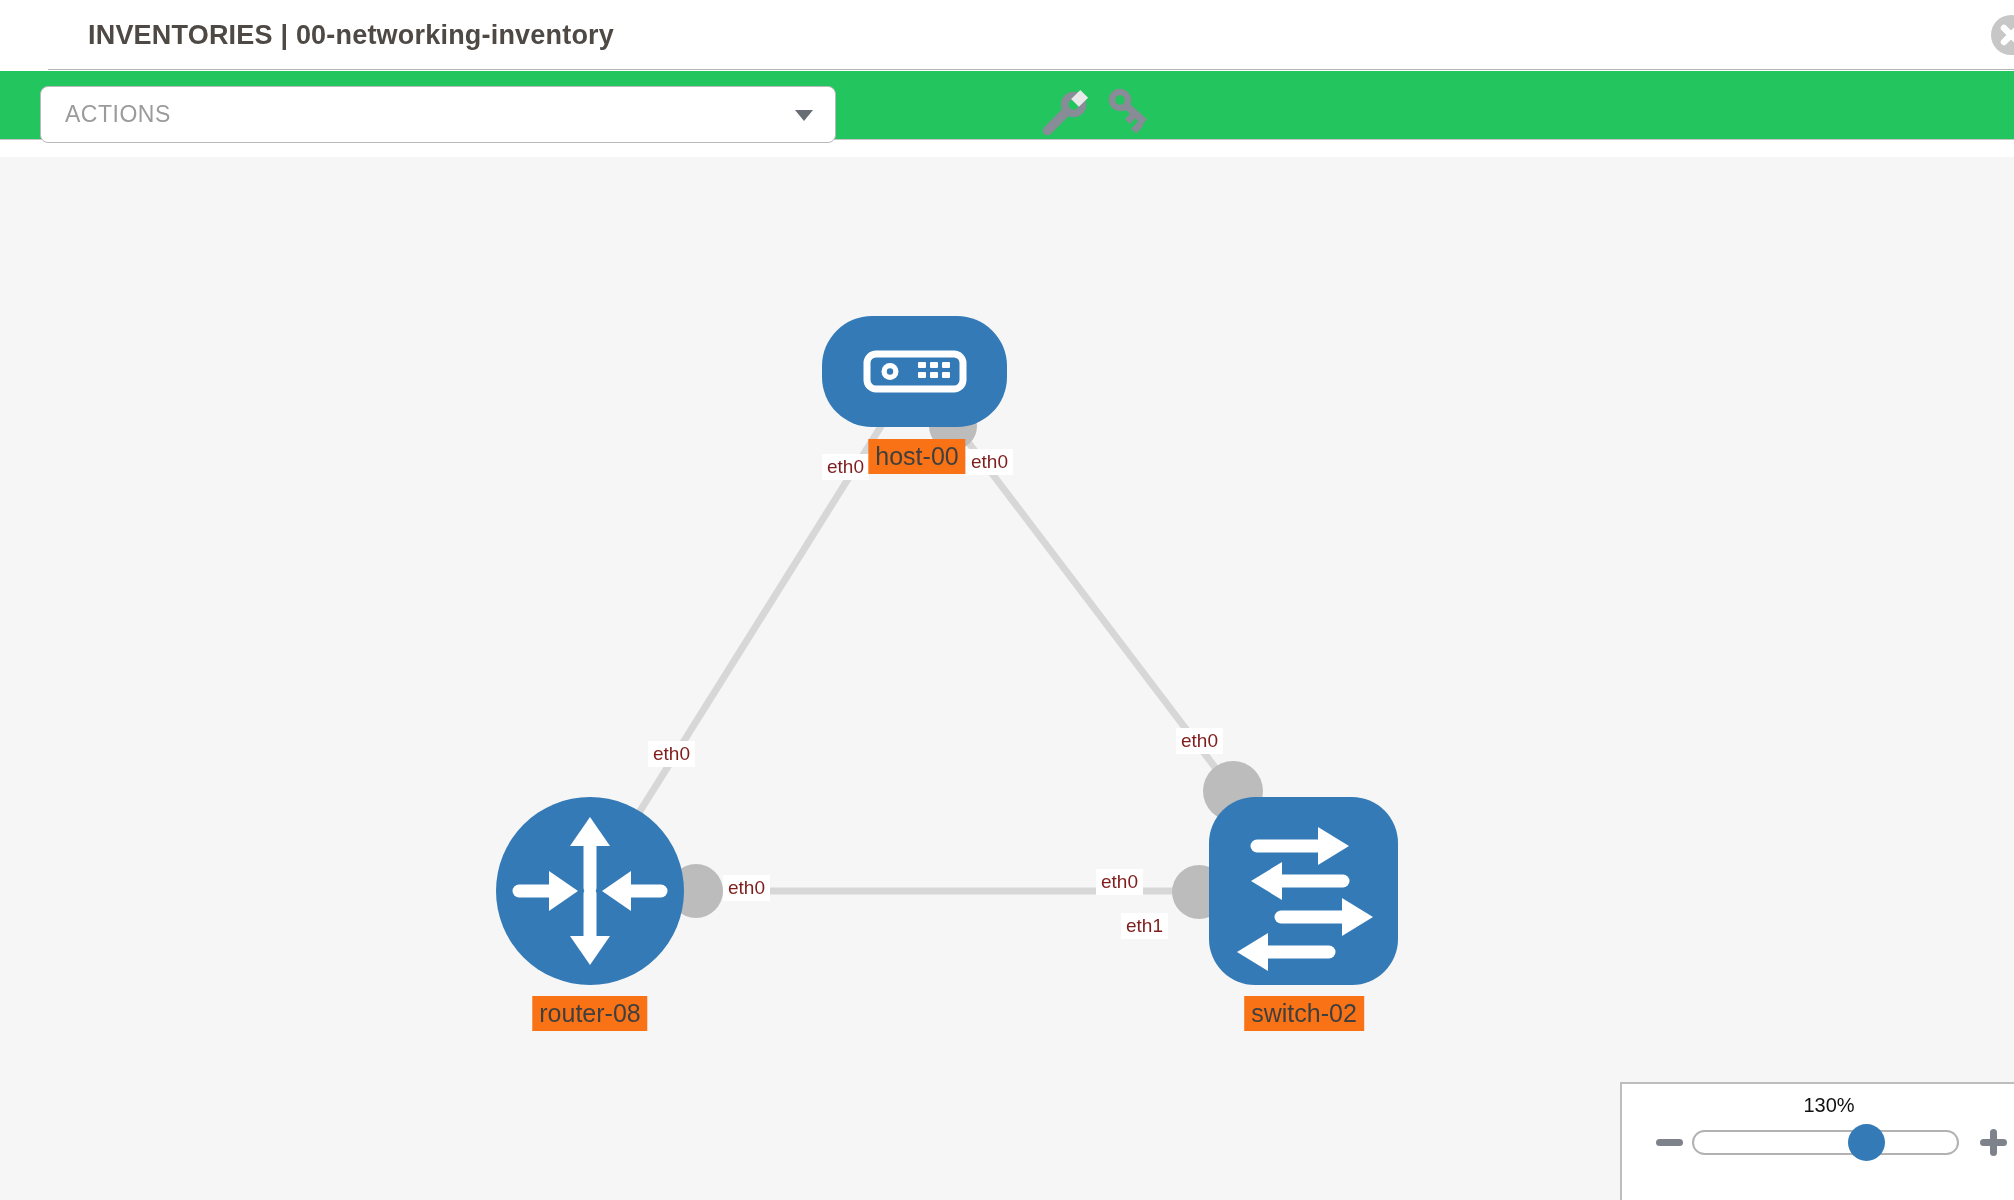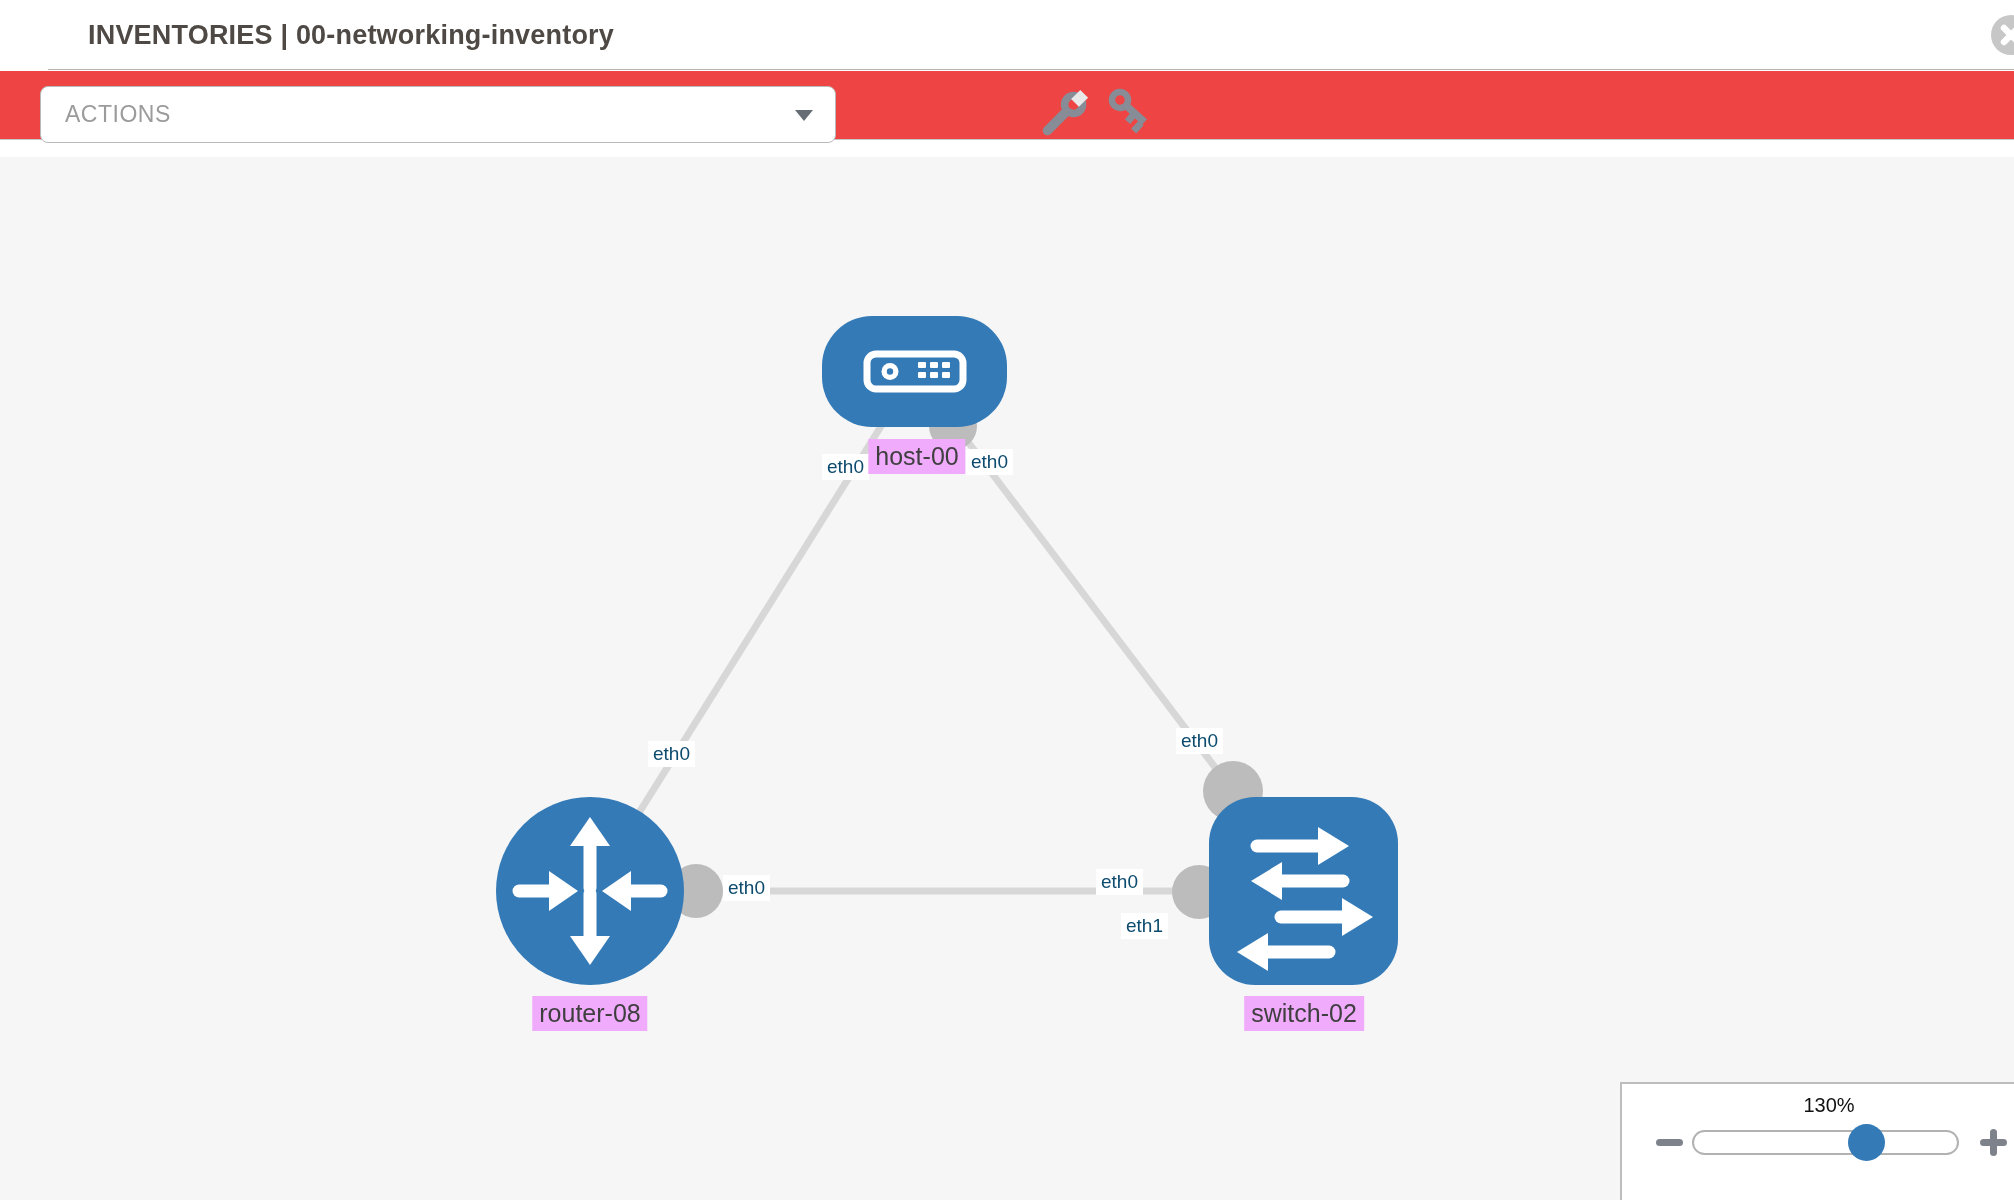--- a/index.html
+++ b/index.html
@@ -8,43 +8,43 @@
 
   
   .header{position:absolute;left:0;top:0;width:100%;height:70px;background:#fff;
           border-bottom:1px solid #b5b5b5;box-sizing:border-box;margin-left:48px;}
   .page-title{position:absolute;left:40px;top:0;margin:0;line-height:70px;
               font-size:27px;font-weight:bold;color:#4e4944;letter-spacing:.2px;}
   .close-btn{position:absolute;left:1942px;top:14px;width:42px;height:42px;
              padding:0;border:none;background:transparent;cursor:pointer;}
 
   
-  .toolbar{position:absolute;left:0;top:71px;width:100%;height:69px;background:#ef4444;
+  .toolbar{position:absolute;left:0;top:71px;width:100%;height:69px;background:#22c55e;
            border-bottom:1px solid #c6c6c6;box-sizing:border-box;padding-left:39px;}
   .combo{position:absolute;top:15px;height:57px;background:#fff;border:1px solid #b9b9b9;
          border-radius:8px;box-sizing:border-box;cursor:pointer;}
   .combo-actions{left:40px;width:796px;}
   .combo-search{left:1182px;width:793px;}
   .combo-label{position:absolute;left:24px;top:0;line-height:55px;font-size:23px;
                color:#9b9b9b;letter-spacing:.5px;}
   .caret{position:absolute;right:22px;top:50%;margin-top:-5px;width:0;height:0;
          border-left:9px solid transparent;border-right:9px solid transparent;
          border-top:11px solid #676d75;}
   .tool-btn{position:absolute;top:14px;width:58px;height:58px;padding:0;border:none;
             background:transparent;cursor:pointer;}
   .tool-wrench{left:1034px;}
   .tool-key{left:1102px;}
 
   
   .canvas{position:absolute;left:0;top:157px;width:2014px;height:1043px;
           background:#f6f6f6;overflow:hidden;}
   .graph{position:absolute;left:0;top:0;}
-  .node-label{position:absolute;transform:translateX(-50%);background:#f0abfc;color:#3f3f3f;
+  .node-label{position:absolute;transform:translateX(-50%);background:#f97316;color:#3f3f3f;
               font-size:25px;padding:3px 7px;white-space:nowrap;z-index:4;}
-  .eth{position:absolute;background:#fff;color:#0c4a6e;font-size:19px;
+  .eth{position:absolute;background:#fff;color:#7f1d1d;font-size:19px;
        padding:2px 5px;white-space:nowrap;z-index:2;}
   .eth-over{z-index:3;}
 
   
   .zoom-panel{position:absolute;left:1620px;top:1082px;width:402px;height:126px;
               background:#fff;border:2px solid #bdbdbd;box-sizing:content-box;}
   .zoom-value{position:absolute;left:0;top:10px;width:414px;text-align:center;
               font-size:20px;color:#111;}
   .zoom-minus{position:absolute;left:34px;top:55px;width:27px;height:7px;
               background:#7d828b;border-radius:3.5px;cursor:pointer;}

